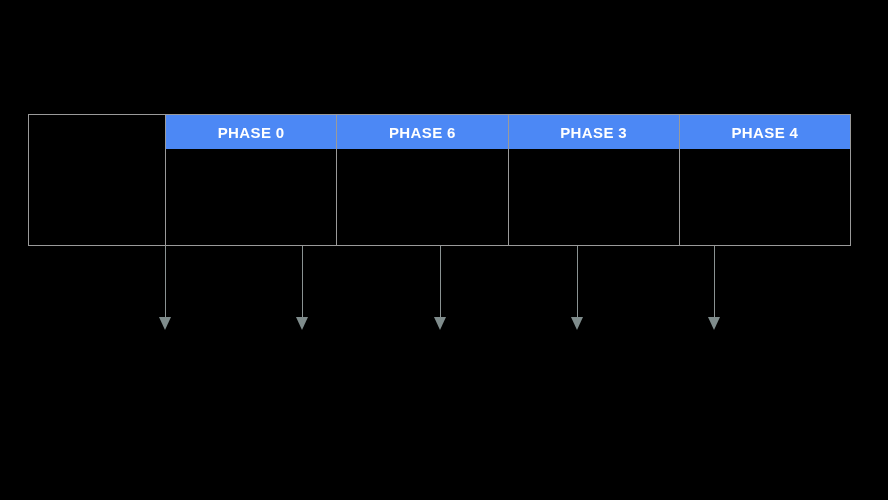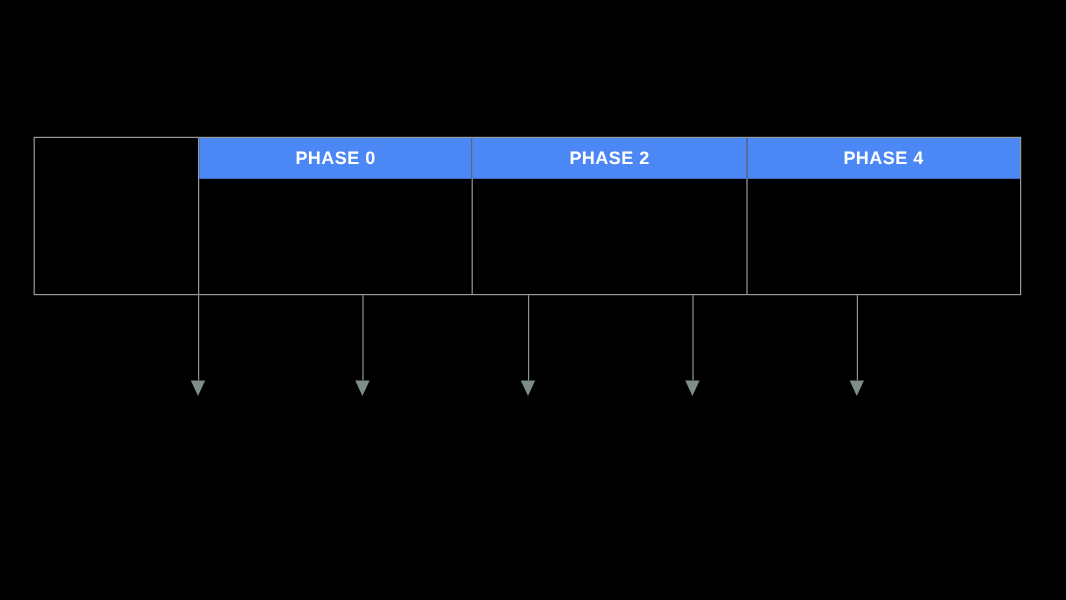--- a/index.html
+++ b/index.html
@@ -87,24 +87,28 @@
 
     <div class="stub-cell"></div>
 
     <div class="phase-col">
       <div class="phase-header">PHASE 0</div>
       <div class="phase-body"></div>
     </div>
 
 
     <div class="phase-col">
-      <div class="phase-header">PHASE 2</div>
+      <div class="phase-header">PHASE 6</div>
       <div class="phase-body"></div>
     </div>
 
+    <div class="phase-col">
+      <div class="phase-header">PHASE 3</div>
+      <div class="phase-body"></div>
+    </div>
 
     <div class="phase-col">
       <div class="phase-header">PHASE 4</div>
       <div class="phase-body"></div>
     </div>
 
   </div>
 
   <div class="down-arrow" style="left: 159px;">
     <div class="shaft"></div>

